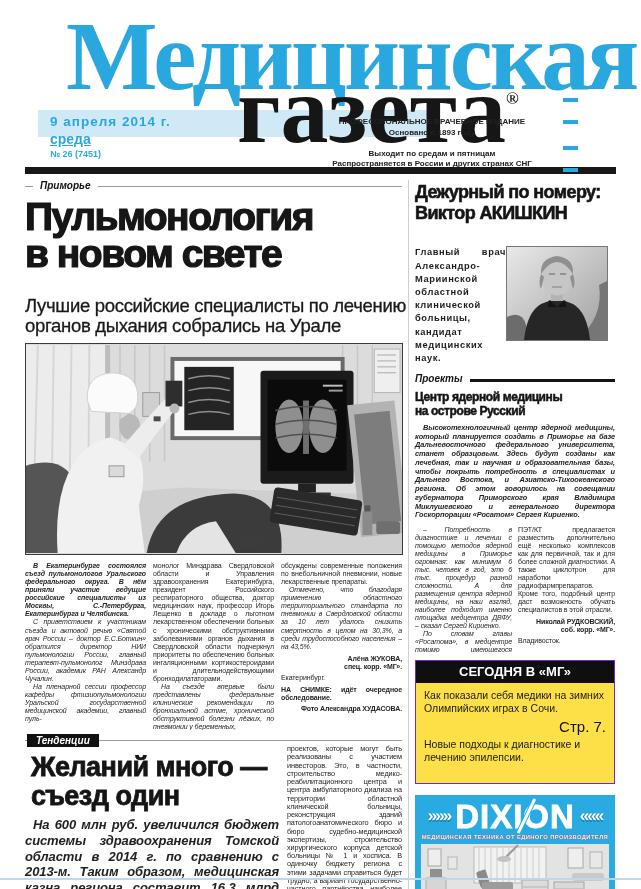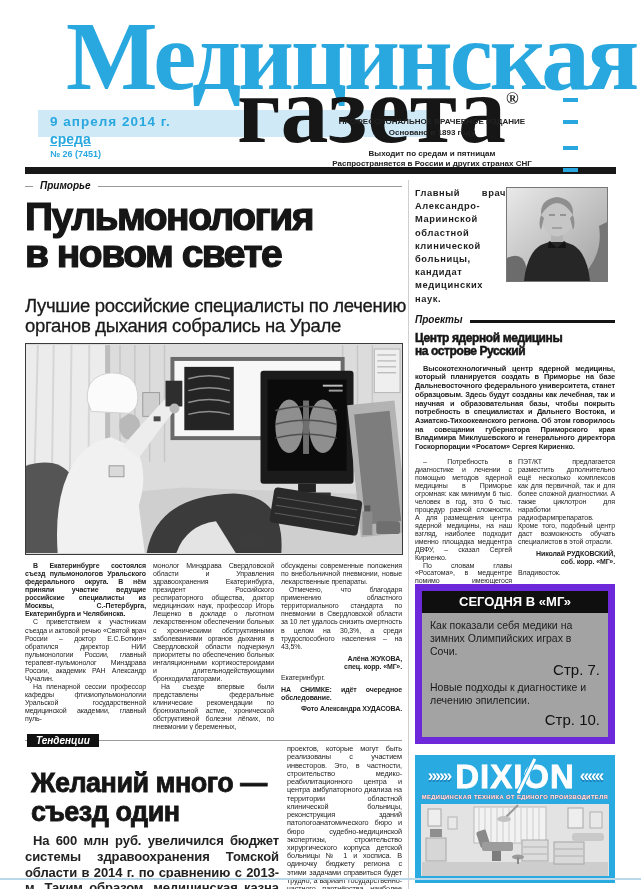--- a/index.html
+++ b/index.html
@@ -34,61 +34,61 @@
   
   .headline{margin-top:12px;font-weight:bold;font-size:39px;line-height:.94;letter-spacing:-1.5px;
             color:#161616;-webkit-text-stroke:1.2px #161616;white-space:nowrap;}
   .subtitle{margin-top:24px;font-size:18.5px;line-height:1.05;letter-spacing:-.3px;color:#1a1a1a;
             -webkit-text-stroke:.3px #1a1a1a;white-space:nowrap;}
   .photo-main{margin-top:8px;width:376px;height:210px;border:1px solid #3a3a3a;background:#dcdcdc;overflow:hidden;}
   .article{display:flex;gap:7px;margin-top:7px;height:168px;overflow:hidden;}
   .acol{width:123px;overflow:hidden;font-size:7px;line-height:1.15;letter-spacing:-.1px;
         text-align:justify;color:#242424;}
   .acol p{margin:0;}
-  .ind{text-indent:8px;}
+  .ind{text-indent:8px;font-style:italic;}
   .lead-bold{font-weight:bold;}
   .sig{text-align:right;font-weight:bold;margin-top:4px;}
   .place{margin-top:3px;}
   .note{font-weight:bold;margin-top:4px;}
   .credit{text-align:right;font-weight:bold;margin-top:3px;}
   
   .trends{margin-top:10px;}
   .trends-body{display:flex;gap:8px;padding-top:4px;}
   .trends-left{width:254px;}
-  .trends-h{margin:24px 0 6px 6px;font-weight:bold;font-size:27px;line-height:1.08;letter-spacing:-.5px;
+  .trends-h{margin:8px 0 6px 6px;font-weight:bold;font-size:27px;line-height:1.08;letter-spacing:-.5px;
             -webkit-text-stroke:.8px #161616;white-space:nowrap;}
   .trends-lead{font-weight:bold;font-size:13px;line-height:1.2;text-align:justify;letter-spacing:-.1px;color:#222;}
   .trends-cols{display:flex;gap:7px;margin-top:5px;height:50px;overflow:hidden;}
   .tcol{width:123px;font-size:7px;line-height:1.15;text-align:justify;letter-spacing:-.1px;color:#242424;overflow:hidden;}
   .tcol p{margin:0;}
   .trends-col3{width:115px;font-size:7.3px;line-height:1.13;text-align:justify;letter-spacing:-.1px;
                color:#242424;overflow:hidden;height:172px;}
   .trends-col3 p{margin:0;}
   
   .duty-h{font-weight:bold;font-size:18px;line-height:1.15;letter-spacing:-.6px;
           -webkit-text-stroke:.6px #161616;white-space:nowrap;}
-  .duty-row{display:flex;margin-top:7px;}
+  .duty-row{display:flex;margin-top:23px;}
   .duty-text{width:91px;font-size:9.3px;font-weight:bold;line-height:1.42;letter-spacing:.6px;
              text-align:justify;color:#1d1d1d;}
   .duty-photo{width:100px;height:93px;border:1px solid #777;background:#d6d6d6;overflow:hidden;}
   
   .projects{margin-top:14px;border-top:3px solid #141414;position:relative;padding-top:9px;}
   .proj-label{position:absolute;top:-9px;left:0;background:#fff;padding-right:8px;
               font-size:10px;font-weight:bold;font-style:italic;}
   .proj-h{font-weight:bold;font-size:12px;line-height:1.12;letter-spacing:-.4px;
           -webkit-text-stroke:.5px #161616;white-space:nowrap;}
   .proj-lead{margin-top:6px;font-weight:bold;font-size:7.4px;line-height:1.18;text-align:justify;
              letter-spacing:-.1px;color:#222;}
   .proj-cols{display:flex;gap:6px;margin-top:6px;height:126px;overflow:hidden;}
   .pcol{width:97px;font-size:7px;line-height:1.14;text-align:justify;letter-spacing:-.1px;color:#242424;overflow:hidden;}
   .pcol p{margin:0;}
   
-  .today{margin-top:0;border:7px solid #6d28d9;}
+  .today{margin-top:8px;border:1px solid #6d28d9;}
   .today-h{background:#0f0f0f;color:#fff;text-align:center;font-weight:bold;font-size:13px;padding:3px 0 4px;}
-  .today-b{background:#a3a3a3;padding:6px 8px 6px;}
+  .today-b{background:#fde047;padding:6px 8px 18px;}
   .today-item{font-size:10.5px;line-height:1.25;color:#1b1b1b;}
   .today-page{text-align:right;font-size:15px;color:#111;margin:3px 0 3px;}
   
   .ad{margin-top:11px;background:#29abe2;padding:5px 5px 7px;color:#fff;}
   .ad-logo-row{display:flex;align-items:center;justify-content:center;gap:5px;}
   .chev{font-size:17px;font-weight:bold;letter-spacing:-2px;text-shadow:0 2px 0 rgba(10,80,140,.45);}
   .ad-brand{position:relative;font-weight:bold;font-size:33px;letter-spacing:1px;line-height:1;
             -webkit-text-stroke:.8px #fff;}
   .ad-slash{position:absolute;left:58%;top:-3px;width:3px;height:38px;background:#fff;
             transform:rotate(26deg);box-shadow:0 0 0 1px #29abe2;}
@@ -271,20 +271,24 @@
             <p>проектов, которые могут быть реализованы с участием инвесторов. Это, в частности, строительство медико-реабилитационного центра и центра амбулаторного диализа на территории областной клинической больницы, реконструкция зданий патологоанатомического бюро и бюро судебно-медицинской экспертизы, строительство хирургического корпуса детской больницы № 1 и хосписа. В одиночку бюджету региона с этими задачами справиться будет трудно, а вариант государственно-частного партнёрства наиболее эффективен.</p>
 
           </div>
         </div>
       </div>
     </div>
 
     <div class="col-right">
 
       <div style="margin-top:2px;">
+        <div class="duty-h">
+          <div>Дежурный по номеру:</div>
+          <div>Виктор АКИШКИН</div>
+        </div>
         <div class="duty-row">
           <div class="duty-text">Главный врач Александро-Мариинской областной клинической больницы, кандидат медицинских наук.</div>
           <div class="duty-photo">
             <svg viewBox="0 0 100 93" width="100" height="93">
               <defs>
                   <linearGradient id="pg" x1="0" y1="0" x2="1" y2="1">
                 <stop offset="0" stop-color="#e9e9e9"></stop>
                     <stop offset="1" stop-color="#9f9f9f"></stop>
               </linearGradient>
                 </defs>
@@ -330,21 +334,20 @@
           </div>
         </div>
       </div>
 
       <div class="today">
         <div class="today-h">СЕГОДНЯ В «МГ»</div>
         <div class="today-b">
           <div class="today-item">Как показали себя медики на зимних Олимпийских играх в Сочи.</div>
           <div class="today-page">Стр. 7.</div>
           <div class="today-item">Новые подходы к диагностике и лечению эпилепсии.</div>
-          <div class="today-page">Стр. 10.</div>
         </div>
       </div>
 
       <div class="ad">
         <div class="ad-logo-row">
           <span class="chev">»»»</span>
           <span class="ad-brand"><span>DIXION</span><span class="ad-slash"></span></span>
           <span class="chev">«««</span>
         </div>
         <div class="ad-tagline">МЕДИЦИНСКАЯ ТЕХНИКА ОТ ЕДИНОГО ПРОИЗВОДИТЕЛЯ</div>

